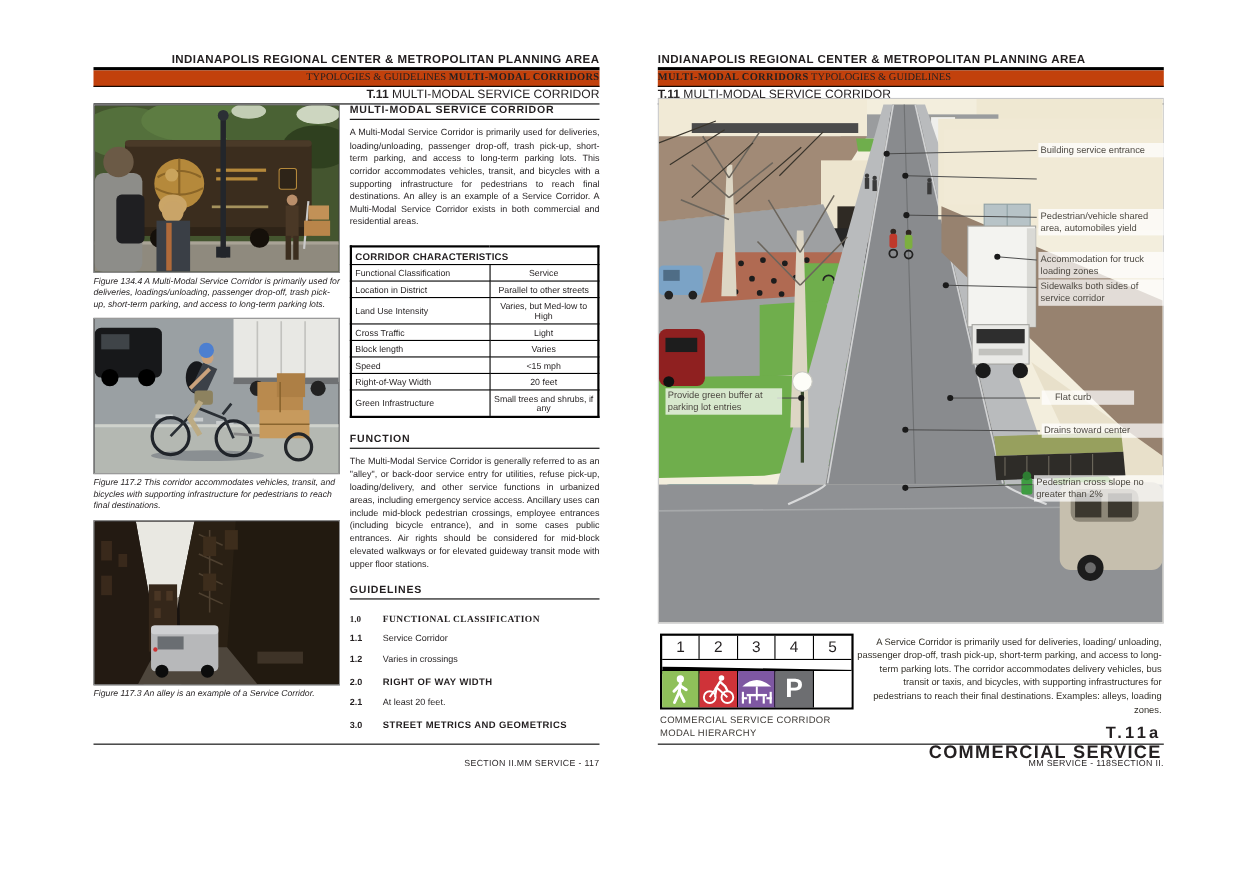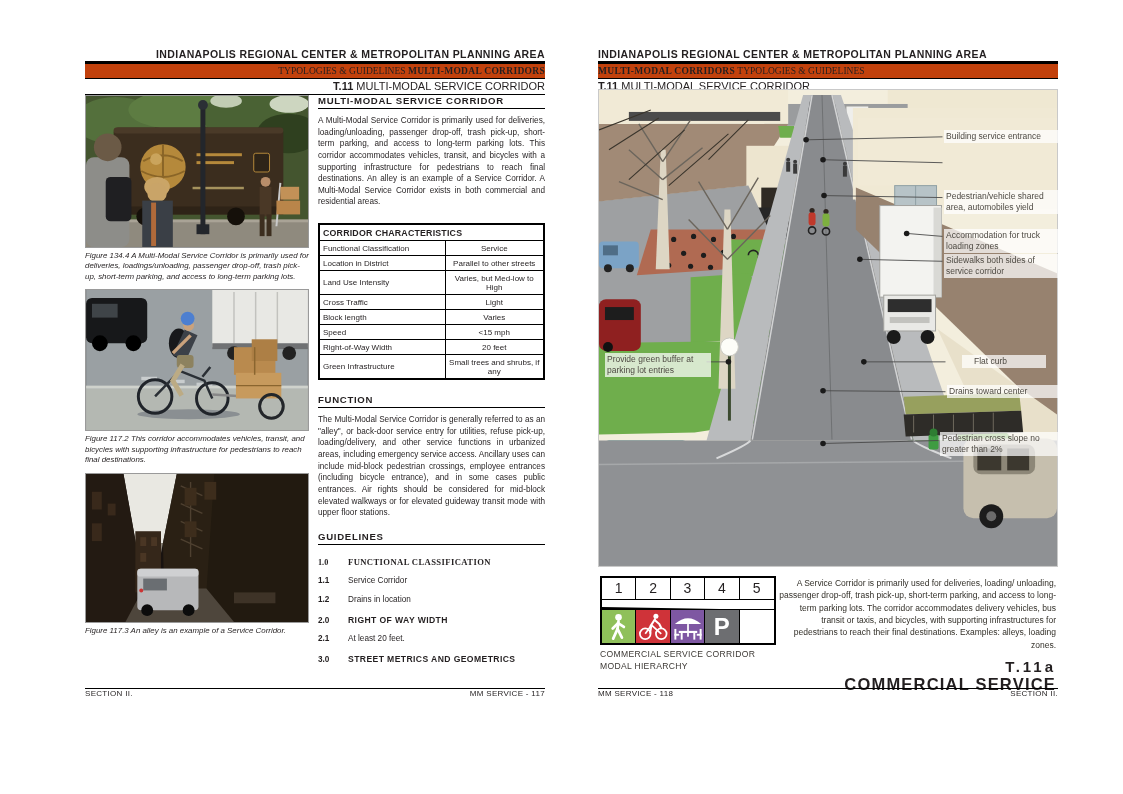--- a/index.html
+++ b/index.html
@@ -34,22 +34,22 @@
   table.chars .t-title{font-weight:bold;font-size:8.8px;letter-spacing:.2px;padding:2.5px 3px;}
   table.chars .lbl{width:56%;}
   table.chars .val{text-align:center;}
 
   .gl{display:flex;margin:0 0 7px;font-size:8.2px;line-height:1.35;}
   .gl .num{width:30px;flex:none;font-weight:bold;}
   .gl.head .txt{font-weight:bold;letter-spacing:.4px;font-size:8.6px;}
   .gl.head{margin-top:10px;}
   .gl.first{margin-top:12px;font-family:Liberation Serif, serif;}
 
-  .footer{position:absolute;bottom:0;left:0;width:460px;border-top:1px solid #000;padding-top:0;
-          display:flex;justify-content:space-between;font-size:8px;letter-spacing:.3px;}
+  .footer{position:absolute;bottom:0;left:0;width:460px;border-top:1px solid #000;padding-top:12px;
+          display:flex;justify-content:flex-end;font-size:8px;letter-spacing:.3px;}
 
   
   .illus{position:absolute;top:41px;left:0;width:460px;height:478px;border:1px solid #c9c9c9;box-sizing:border-box;}
   .illus svg{position:absolute;left:0;top:0;}
   .callout{position:absolute;background:rgba(255,255,255,.72);color:#4e4a43;font-size:8.5px;
            line-height:1.28;padding:1px 2px;}
 
   
   .hier{position:absolute;left:2px;top:528px;width:176px;}
   .h-grid{border:2px solid #000;background:#fff;}
@@ -250,21 +250,21 @@
         <div class="gl head first">
           <span class="num">1.0</span>
           <span class="txt">FUNCTIONAL CLASSIFICATION</span>
           </div>
         <div class="gl sub">
           <span class="num">1.1</span>
           <span class="txt">Service Corridor</span>
           </div>
         <div class="gl sub">
           <span class="num">1.2</span>
-          <span class="txt">Drains in location</span>
+          <span class="txt">Varies in crossings</span>
           </div>
         <div class="gl head">
           <span class="num">2.0</span>
           <span class="txt">RIGHT OF WAY WIDTH</span>
           </div>
         <div class="gl sub">
           <span class="num">2.1</span>
           <span class="txt">At least 20 feet.</span>
           </div>
         <div class="gl head">
@@ -444,21 +444,21 @@
             <circle cx="266" cy="273" r="2.8"></circle>
           <circle cx="225" cy="302" r="2.8"></circle>
             <circle cx="225" cy="355" r="2.8"></circle>
             <circle cx="130" cy="273" r="2.8"></circle>
         </g>
       </svg>
       <div class="callout" style="left:345px;top:40px;width:112px;">Building service entrance</div>
       <div class="callout" style="left:345px;top:100px;width:110px;">Pedestrian/vehicle shared area, automobiles yield</div>
       <div class="callout" style="left:345px;top:139px;width:113px;">Accommodation for truck loading zones</div>
       <div class="callout" style="left:345px;top:164px;width:110px;">Sidewalks both sides of service corridor</div>
-      <div class="callout" style="left:363px;top:265px;width:70px;padding-left:12px;">Flat curb</div>
+      <div class="callout" style="left:348px;top:265px;width:70px;padding-left:12px;">Flat curb</div>
       <div class="callout" style="left:348px;top:295px;width:108px;">Drains toward center</div>
       <div class="callout" style="left:341px;top:342px;width:115px;">Pedestrian cross slope no greater than 2%</div>
       <div class="callout" style="left:6px;top:263px;width:102px;">Provide green buffer at parking lot entries</div>
     </div>
 
     <div class="hier">
       <div class="h-grid">
         <div class="h-row">
           <div class="h-num">1</div>
           <div class="h-num">2</div>

